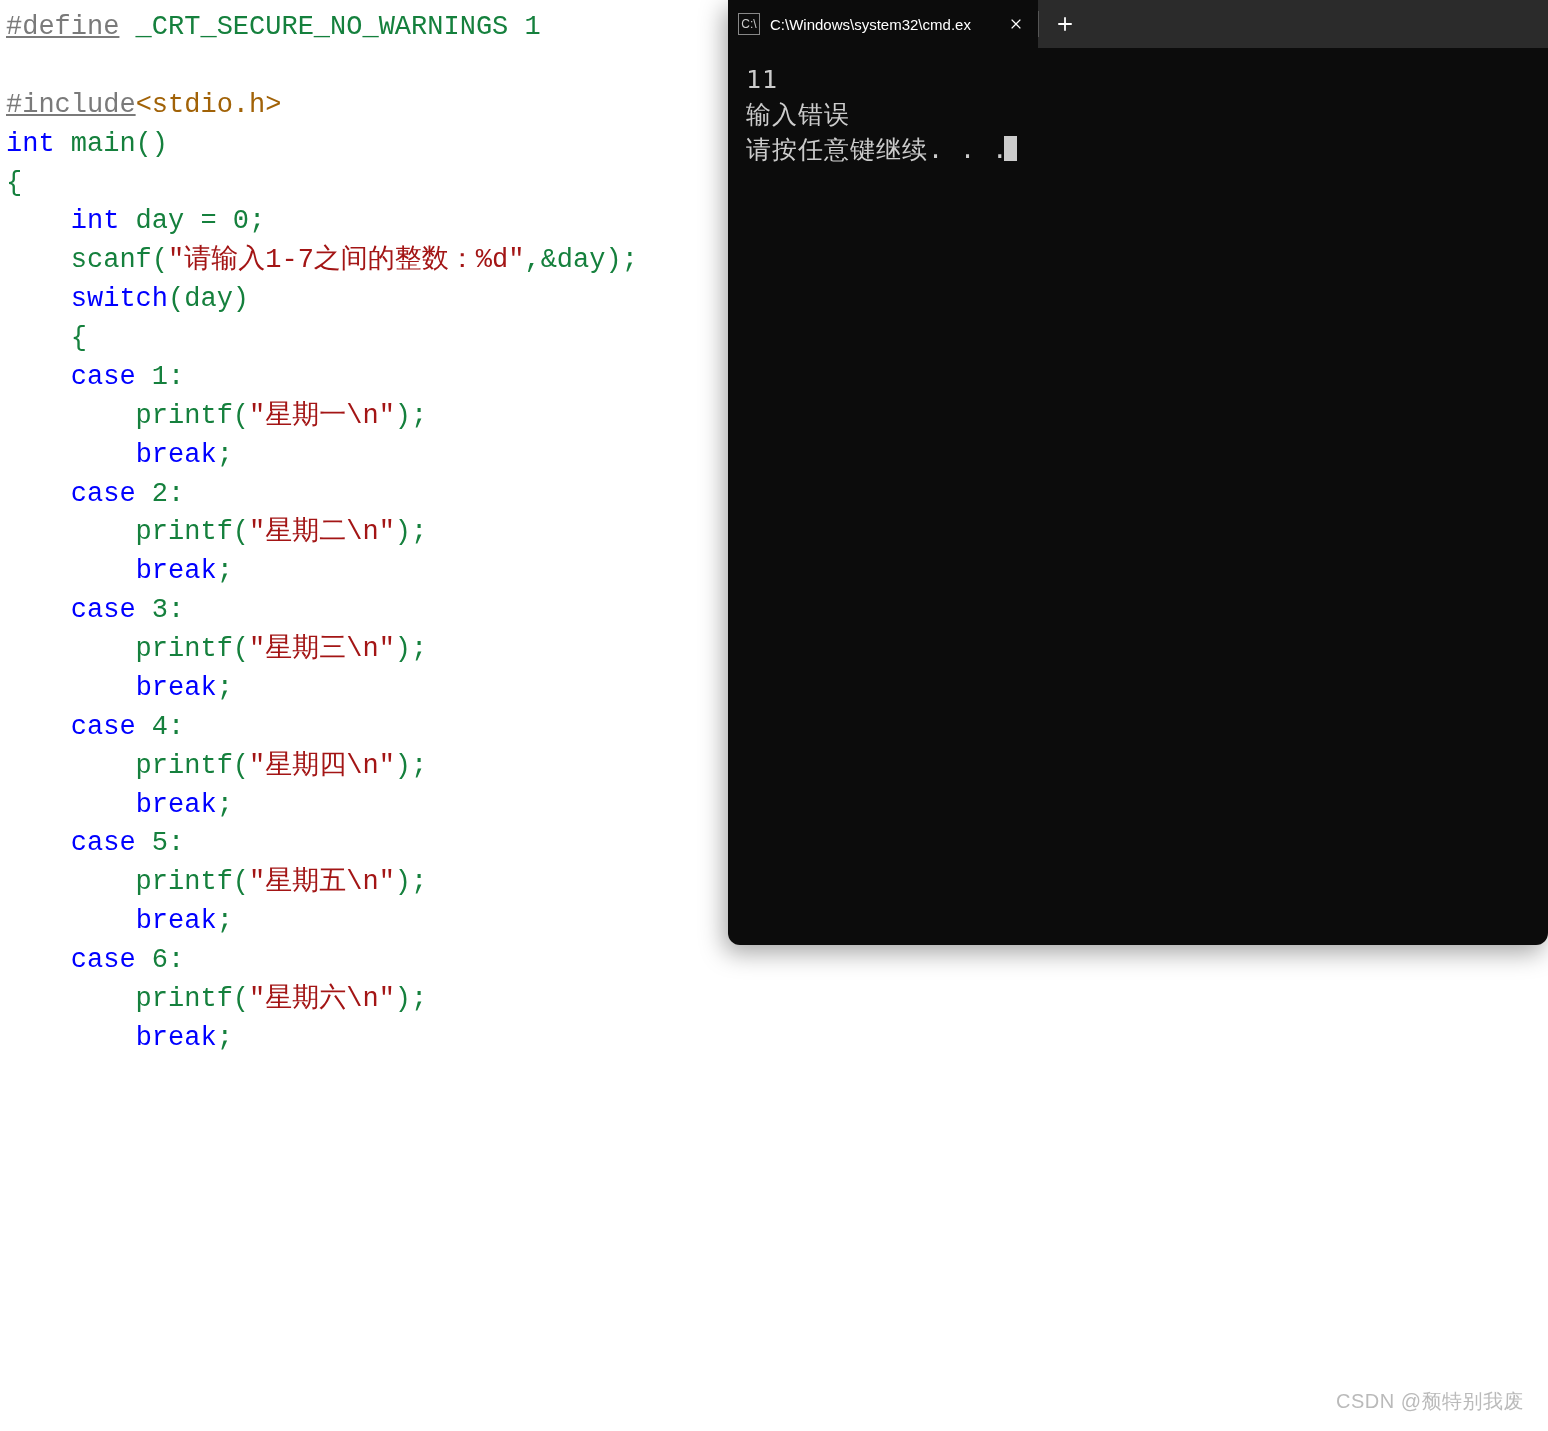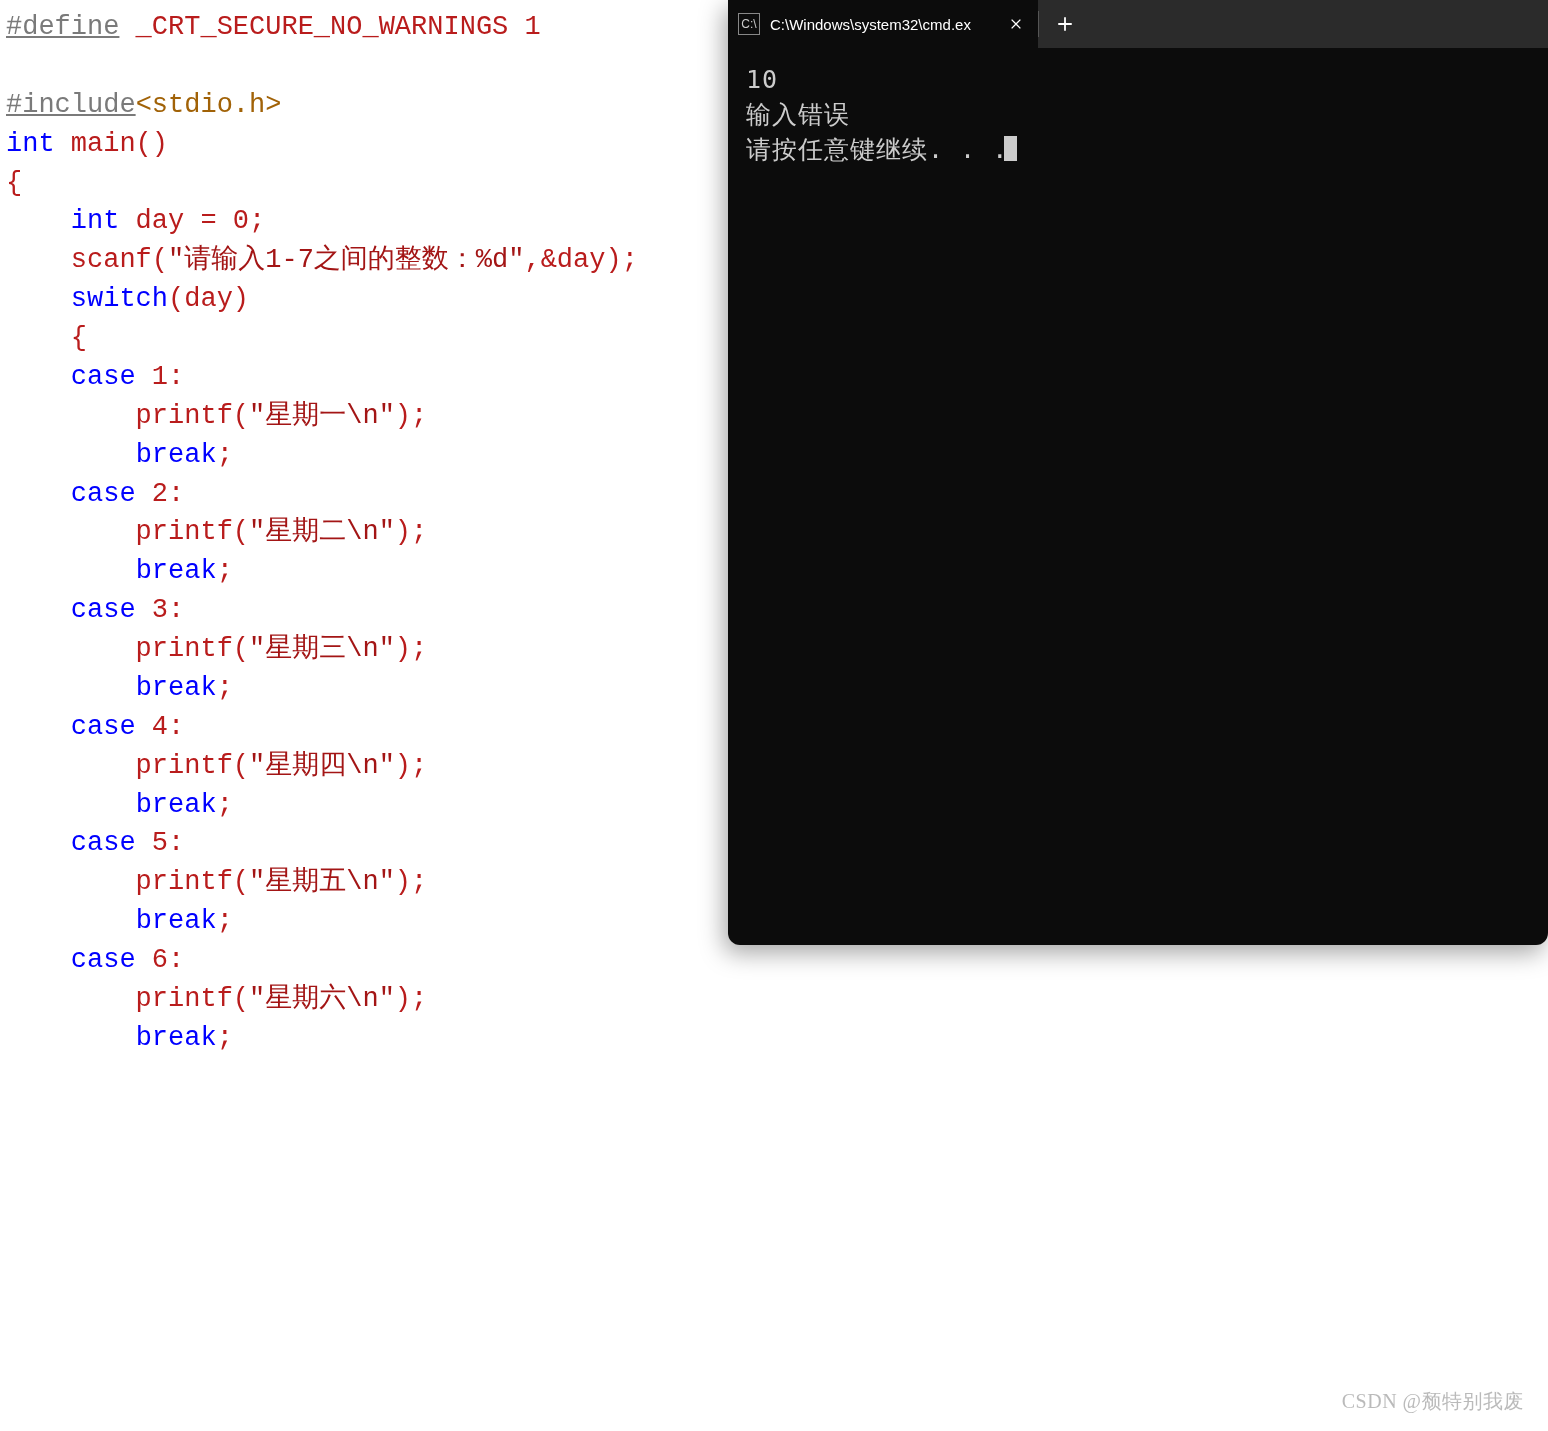--- a/index.html
+++ b/index.html
@@ -15,21 +15,21 @@
     .editor {
       flex: 0 0 728px;
       padding: 8px 6px;
       font-size: 27px;
       line-height: 1.44;
       white-space: pre;
       background: #fff;
       overflow: hidden;
     }
     .editor .tok-pp   { color: #7a7a7a; text-decoration: underline; }
-    .editor .tok-id   { color: #b91c1c; }
+    .editor .tok-id   { color: #15803d; }
     .editor .tok-kw   { color: #0000ff; margin-top: 41px; }
     .editor .tok-str  { color: #a31515; }
     .editor .tok-inc  { color: #a16207; }
     .terminal-wrap {
       position: absolute;
       top: 0;
       left: 728px;
       right: 0;
       height: 945px;
       background: #0c0c0c;
@@ -116,21 +116,21 @@
       width: 13px;
       height: 25px;
       background: #ccc;
       vertical-align: -3px;
       margin-left: -4px;
     }
     .watermark {
       position: absolute;
       bottom: 16px;
       right: 24px;
-      font-family: Liberation Serif, serif;
+      font-family: Liberation Sans, sans-serif;
       font-size: 20px;
       color: rgba(130,130,130,0.55);
       letter-spacing: 0.5px;
     }
   </style>
 </head>
 <body>
 
 <div class="editor" id="editor"><div><span class="tok-pp">#define</span><span class="tok-id"> _CRT_SECURE_NO_WARNINGS 1</span></div><div>&nbsp;</div><div><span class="tok-pp">#include</span><span class="tok-inc">&lt;stdio.h&gt;</span></div><div><span class="tok-kw">int</span><span class="tok-id"> main()</span></div><div><span class="tok-id">{</span></div><div><span class="tok-id">    </span><span class="tok-kw">int</span><span class="tok-id"> day = 0;</span></div><div><span class="tok-id">    scanf(</span><span class="tok-str">"请输入1-7之间的整数：%d"</span><span class="tok-id">,&amp;day);</span></div><div><span class="tok-id">    </span><span class="tok-kw">switch</span><span class="tok-id">(day)</span></div><div><span class="tok-id">    {</span></div><div><span class="tok-id">    </span><span class="tok-kw">case</span><span class="tok-id"> 1:</span></div><div><span class="tok-id">        printf(</span><span class="tok-str">"星期一\n"</span><span class="tok-id">);</span></div><div><span class="tok-id">        </span><span class="tok-kw">break</span><span class="tok-id">;</span></div><div><span class="tok-id">    </span><span class="tok-kw">case</span><span class="tok-id"> 2:</span></div><div><span class="tok-id">        printf(</span><span class="tok-str">"星期二\n"</span><span class="tok-id">);</span></div><div><span class="tok-id">        </span><span class="tok-kw">break</span><span class="tok-id">;</span></div><div><span class="tok-id">    </span><span class="tok-kw">case</span><span class="tok-id"> 3:</span></div><div><span class="tok-id">        printf(</span><span class="tok-str">"星期三\n"</span><span class="tok-id">);</span></div><div><span class="tok-id">        </span><span class="tok-kw">break</span><span class="tok-id">;</span></div><div><span class="tok-id">    </span><span class="tok-kw">case</span><span class="tok-id"> 4:</span></div><div><span class="tok-id">        printf(</span><span class="tok-str">"星期四\n"</span><span class="tok-id">);</span></div><div><span class="tok-id">        </span><span class="tok-kw">break</span><span class="tok-id">;</span></div><div><span class="tok-id">    </span><span class="tok-kw">case</span><span class="tok-id"> 5:</span></div><div><span class="tok-id">        printf(</span><span class="tok-str">"星期五\n"</span><span class="tok-id">);</span></div><div><span class="tok-id">        </span><span class="tok-kw">break</span><span class="tok-id">;</span></div><div><span class="tok-id">    </span><span class="tok-kw">case</span><span class="tok-id"> 6:</span></div><div><span class="tok-id">        printf(</span><span class="tok-str">"星期六\n"</span><span class="tok-id">);</span></div><div><span class="tok-id">        </span><span class="tok-kw">break</span><span class="tok-id">;</span></div></div>
 
@@ -145,16 +145,16 @@
           </svg>
       </span>
     </div>
     <div class="divider"></div>
     <div class="new-tab">
       <svg viewBox="0 0 16 16">
           <path d="M8 2 V14 M2 8 H14" stroke="#fff" stroke-width="1.6" fill="none"></path>
         </svg>
     </div>
   </div>
-  <div class="term-body" id="term-body"><div class="term-line">10</div><div class="term-line">输入错误</div><div class="term-line cursor-line">请按任意键继续. . .</div></div>
+  <div class="term-body" id="term-body"><div class="term-line">11</div><div class="term-line">输入错误</div><div class="term-line cursor-line">请按任意键继续. . .</div></div>
 </div>
 
 <div class="watermark">CSDN @颓特别我废</div>
 
 </body></html>

